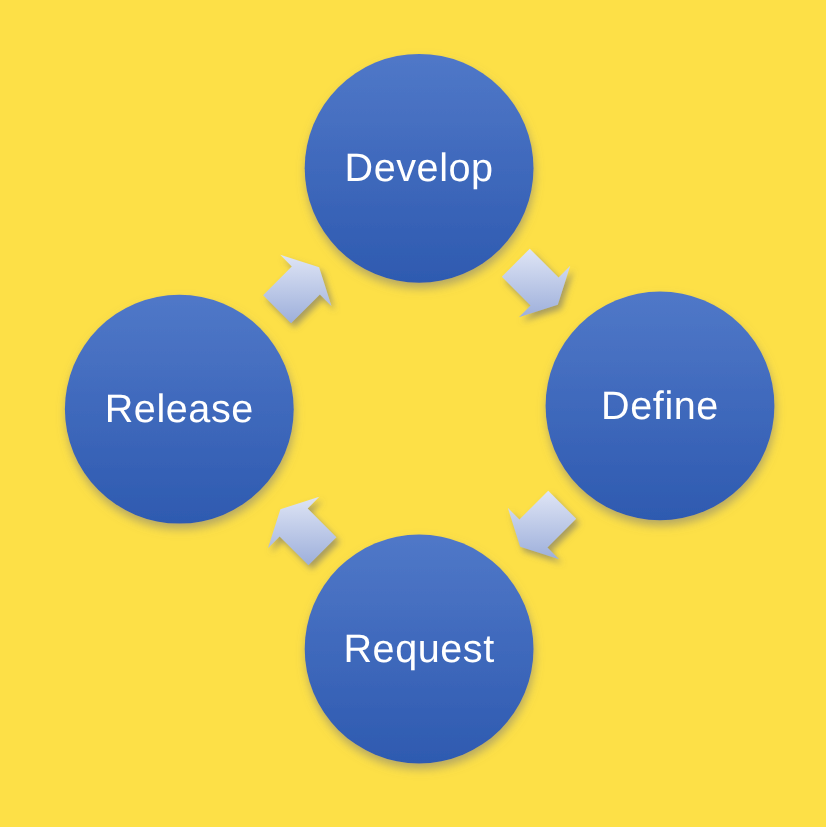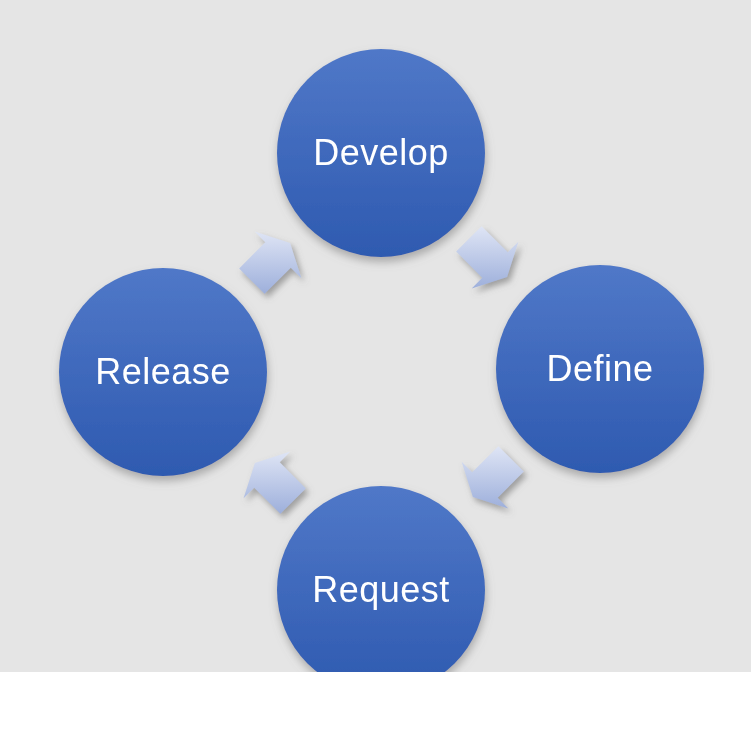--- a/index.html
+++ b/index.html
@@ -4,22 +4,22 @@
 <style>
   html, body {
     margin: 0;
     padding: 0;
     background: #ffffff;
     font-family: "Liberation Sans", sans-serif;
   }
   .stage {
     position: relative;
     width: 751px;
-    height: 672px;
-    background: #e5e5e5;
+    height: 752px;
+    background: #fde047;
     overflow: hidden;
   }
   .node-label {
     font-family: "Liberation Sans", sans-serif;
     font-size: 36px;
     font-weight: 400;
     letter-spacing: 0.5px;
   }
 </style>
 </head>

